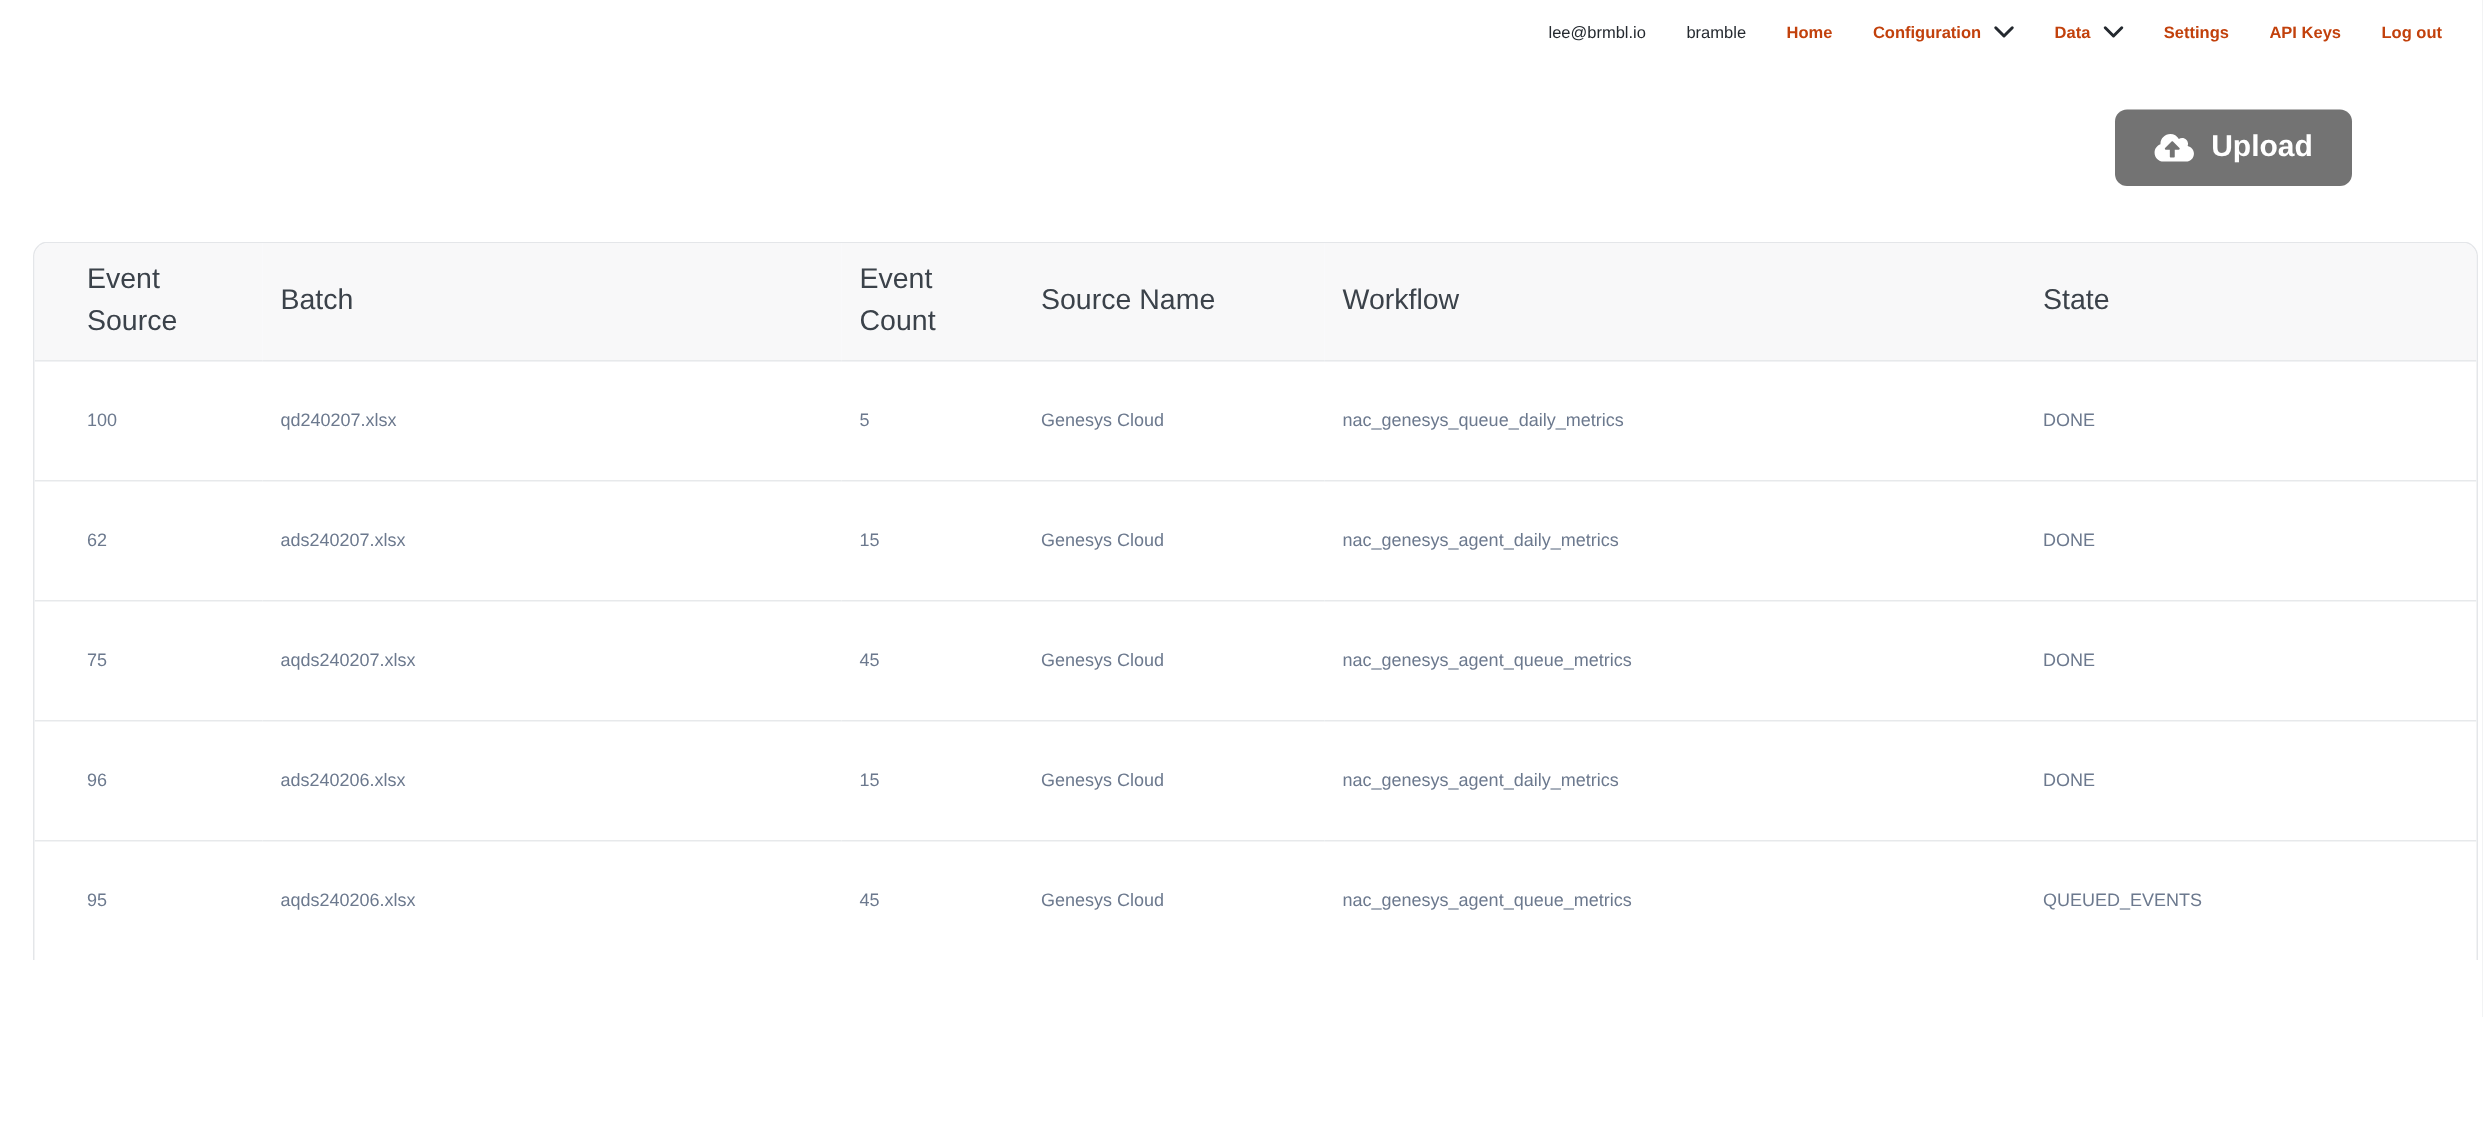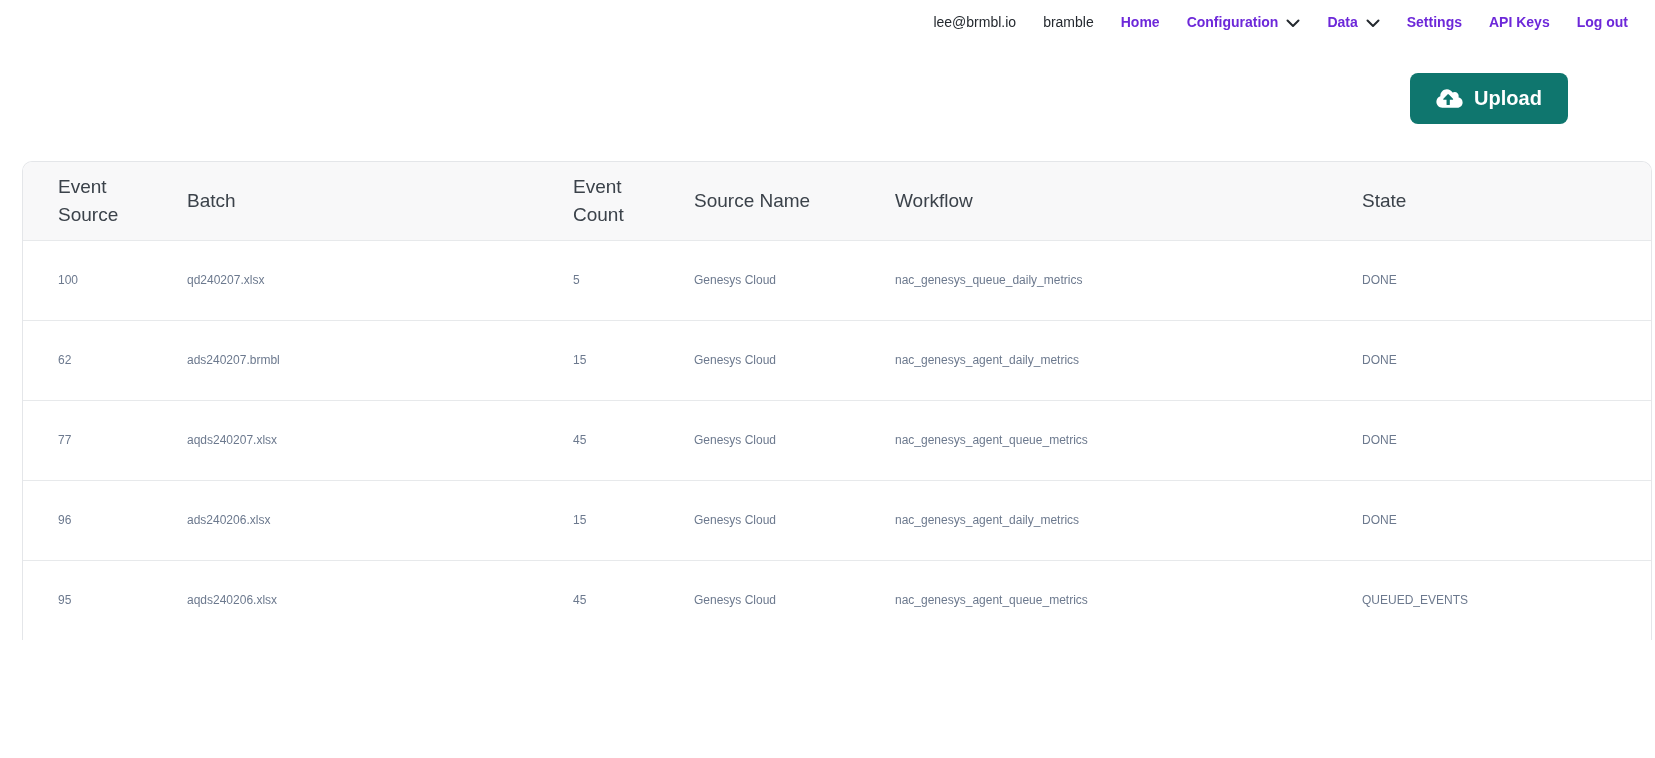--- a/index.html
+++ b/index.html
@@ -8,33 +8,33 @@
     width: 1655px; height: 758px; overflow: hidden;
     background: #ffffff;
     font-family: "Liberation Sans", sans-serif;
     color: #24292f;
   }
 
   
   .navbar {
     display: flex; justify-content: flex-end; align-items: center;
     gap: 27px; padding: 9px 27px 0 0;
-    font-size: 14px; line-height: 24px;
+    font-size: 11px; line-height: 24px;
   }
   .nav-plain { font-weight: 400; color: #24292f; }
   .nav-link {
-    font-weight: 600; color: #6d28d9; cursor: pointer;
+    font-weight: 600; color: #c2410c; cursor: pointer;
     display: flex; align-items: center; gap: 8px; white-space: nowrap;
   }
   .chev { display: inline-block; margin-top: 2px; }
 
   
   .upload-row { display: flex; justify-content: flex-end; padding: 38px 87px 0 0; }
   .upload-btn {
-    background: #0f766e; color: #ffffff; border: none; border-radius: 8px;
+    background: #737373; color: #ffffff; border: none; border-radius: 8px;
     height: 51px; min-width: 158px; padding: 0 26px;
     font-family: "Liberation Sans", sans-serif;
     font-size: 20px; font-weight: 700;
     display: flex; align-items: center; justify-content: center; gap: 11px;
     cursor: pointer;
   }
   .upload-btn svg { display: block; }
 
   
   .table-wrap {
@@ -139,28 +139,28 @@
       <tr>
         <td>100</td>
         <td>qd240207.xlsx</td>
         <td>5</td>
         <td>Genesys Cloud</td>
         <td>nac_genesys_queue_daily_metrics</td>
         <td>DONE</td>
       </tr>
       <tr>
         <td>62</td>
-        <td>ads240207.brmbl</td>
+        <td>ads240207.xlsx</td>
         <td>15</td>
         <td>Genesys Cloud</td>
         <td>nac_genesys_agent_daily_metrics</td>
         <td>DONE</td>
       </tr>
       <tr>
-        <td>77</td>
+        <td>75</td>
         <td>aqds240207.xlsx</td>
         <td>45</td>
         <td>Genesys Cloud</td>
         <td>nac_genesys_agent_queue_metrics</td>
         <td>DONE</td>
       </tr>
       <tr>
         <td>96</td>
         <td>ads240206.xlsx</td>
         <td>15</td>

